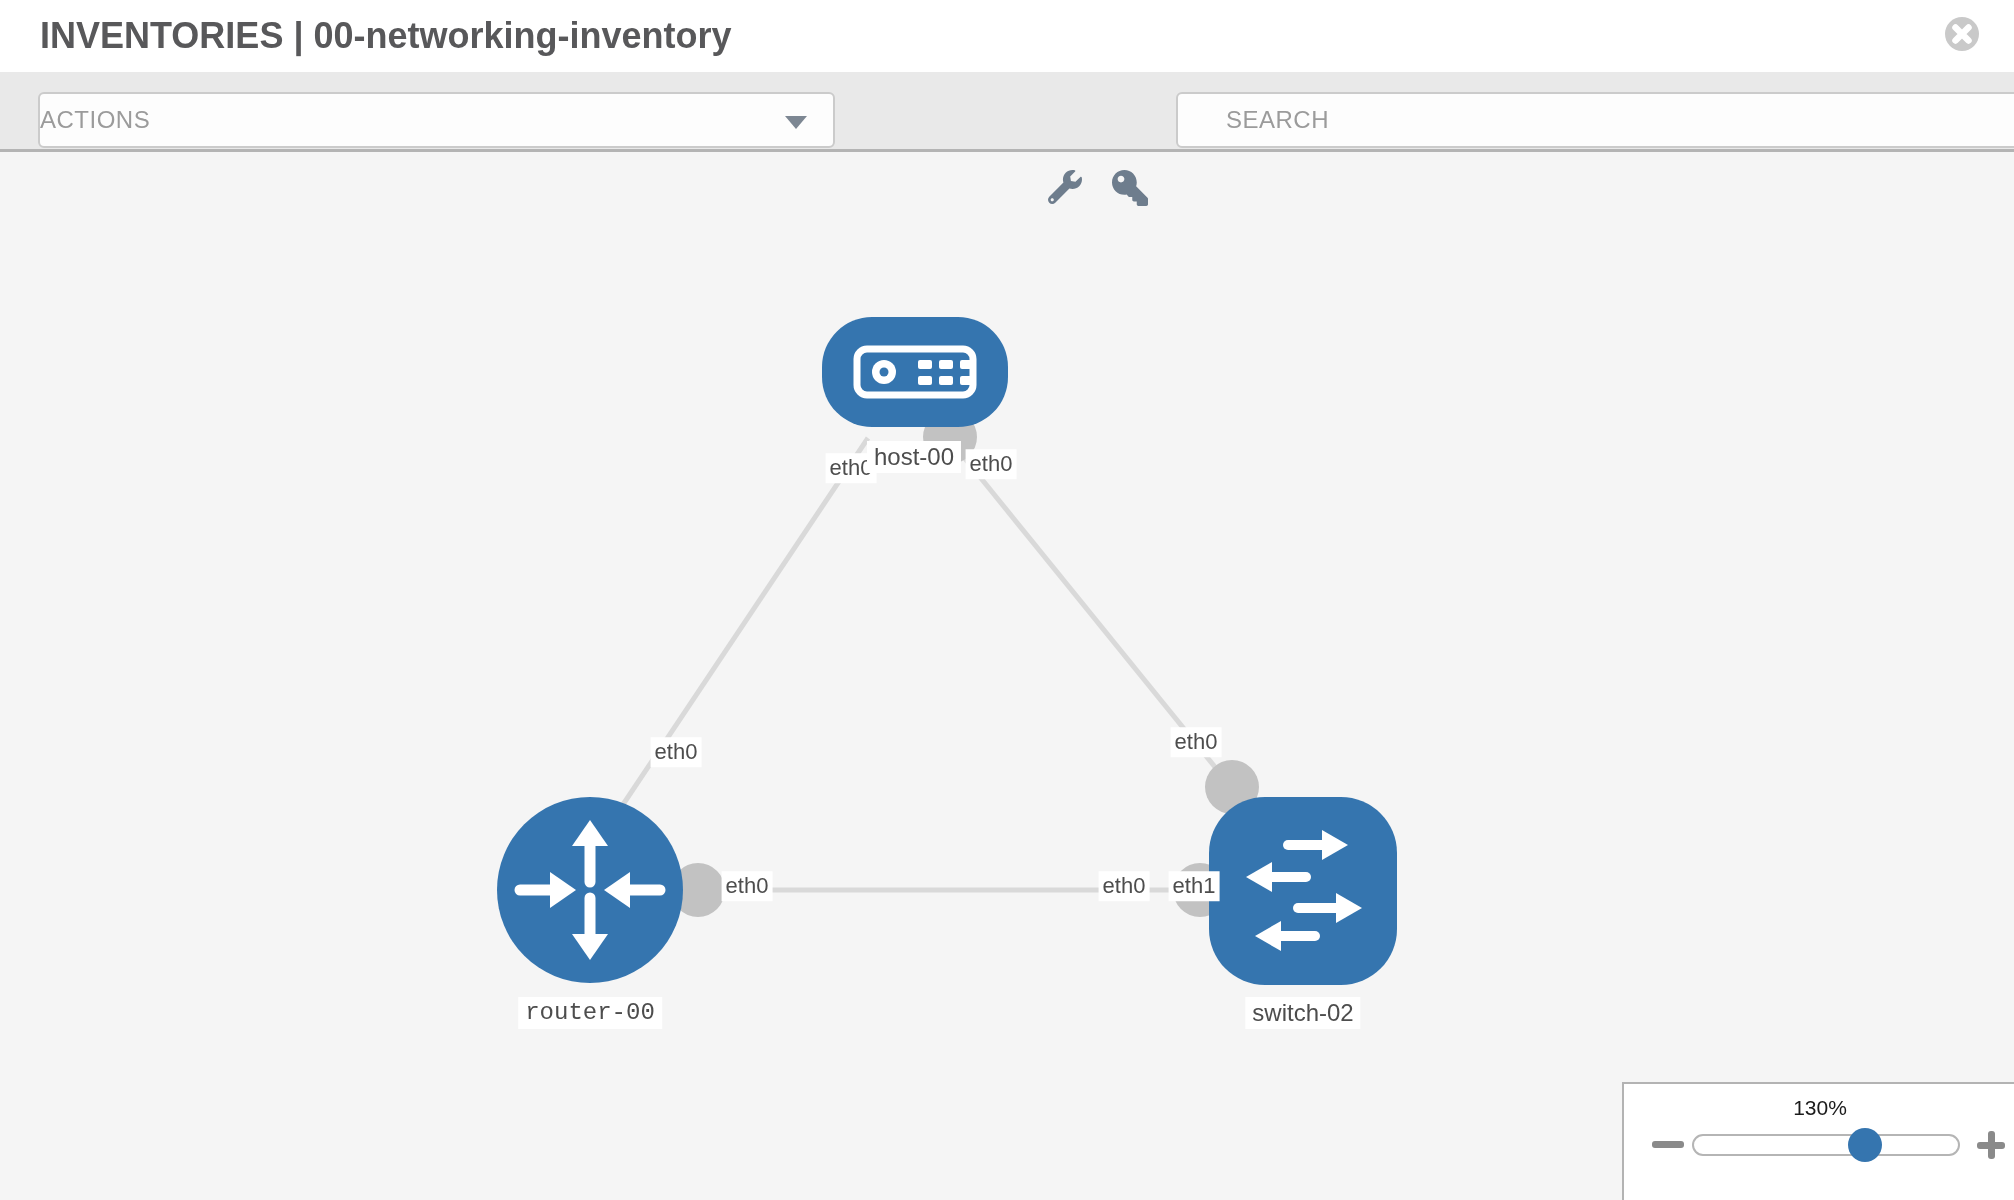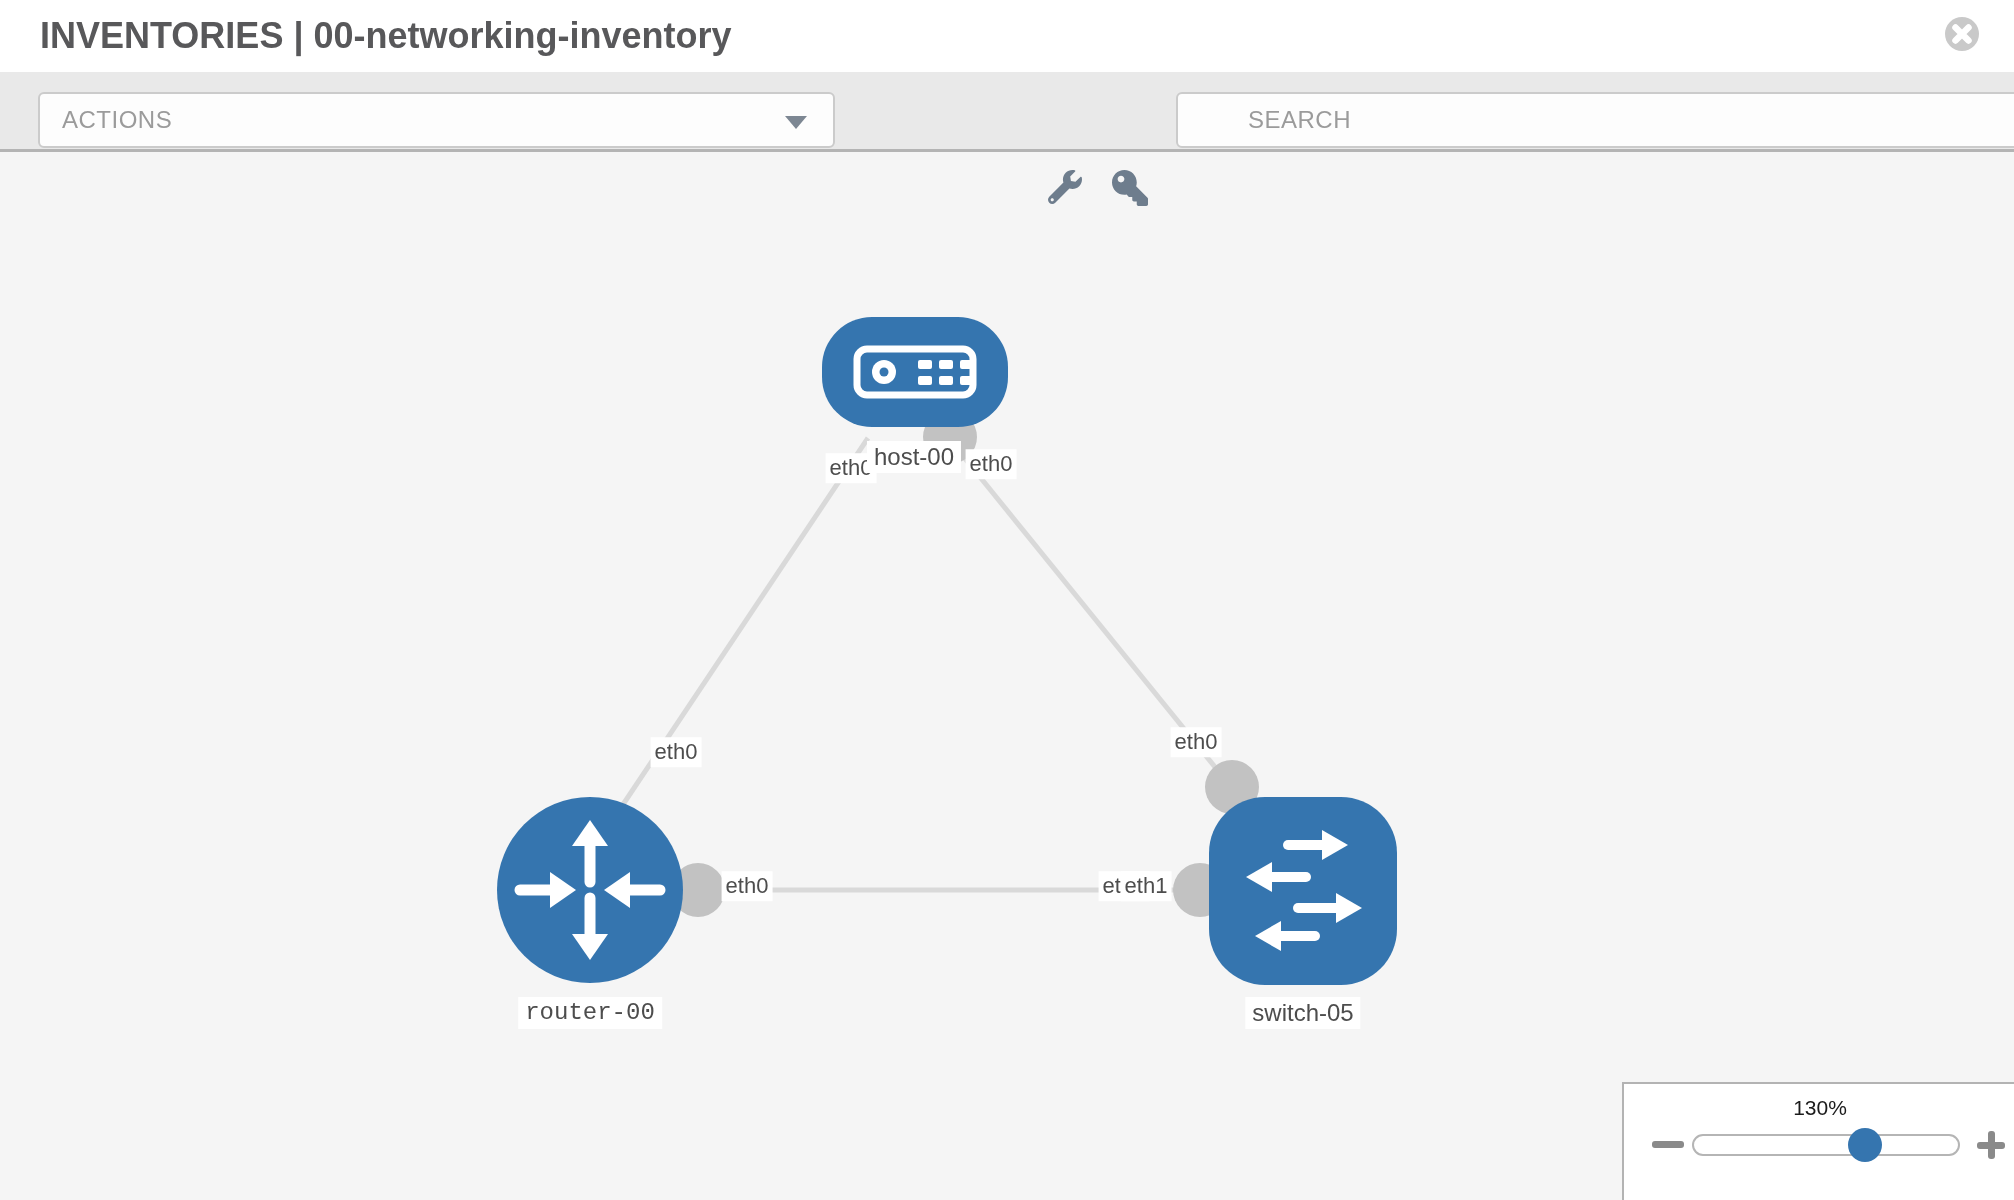--- a/index.html
+++ b/index.html
@@ -29,21 +29,21 @@
   .toolbar {
     position: absolute; top: 72px; left: 0; width: 2014px; height: 80px;
     background: #e9e9e9; border-bottom: 3px solid #b4b4b4; z-index: 5;
   }
   .select-box {
     position: absolute; top: 20px; height: 56px;
     background: #fdfdfd; border: 2px solid #cbcbcb; border-radius: 6px;
     display: flex; align-items: center;
   }
   .select-box .sel-text {
-    margin-left: 22px; font-size: 24px; color: #9b9b9b; letter-spacing: 0.5px;
+    font-size: 24px; color: #9b9b9b; letter-spacing: 0.5px;
   }
   .caret-down {
     position: absolute; right: 26px; top: 22px;
     width: 0; height: 0;
     border-left: 11px solid transparent; border-right: 11px solid transparent;
     border-top: 13px solid #7d8793;
   }
   .actions-select { left: 38px; width: 797px; }
   .search-select  { left: 1176px; width: 900px; padding-left: 48px; }
   .tool-icon { position: absolute; top: 98px; cursor: pointer; }
@@ -192,25 +192,25 @@
     </g>
   </svg>
 </div>
 
 <div class="iface-chip" style="left:851px; top:468px;">eth0</div>
 <div class="iface-chip" style="left:991px; top:464px;">eth0</div>
 <div class="iface-chip" style="left:676px; top:752px;">eth0</div>
 <div class="iface-chip" style="left:1196px; top:742px;">eth0</div>
 <div class="iface-chip" style="left:747px; top:886px;">eth0</div>
 <div class="iface-chip" style="left:1124px; top:886px;">eth0</div>
-<div class="iface-chip front" style="left:1146px; top:886px;">eth1</div>
+<div class="iface-chip front" style="left:1194px; top:886px;">eth1</div>
 
 <div class="node-chip" style="left:914px; top:457px;">host-00</div>
 <div class="node-chip" style="left:590px; top:1013px;font-family:Liberation Mono, monospace;">router-00</div>
-<div class="node-chip" style="left:1303px; top:1013px;">switch-05</div>
+<div class="node-chip" style="left:1303px; top:1013px;">switch-02</div>
 
 <div class="zoom-panel">
   <div class="zoom-level">130%</div>
   <div class="zoom-minus"></div>
   <div class="zoom-track"></div>
   <div class="zoom-thumb"></div>
   <div class="zoom-plus"></div>
 </div>
 
 </body></html>

